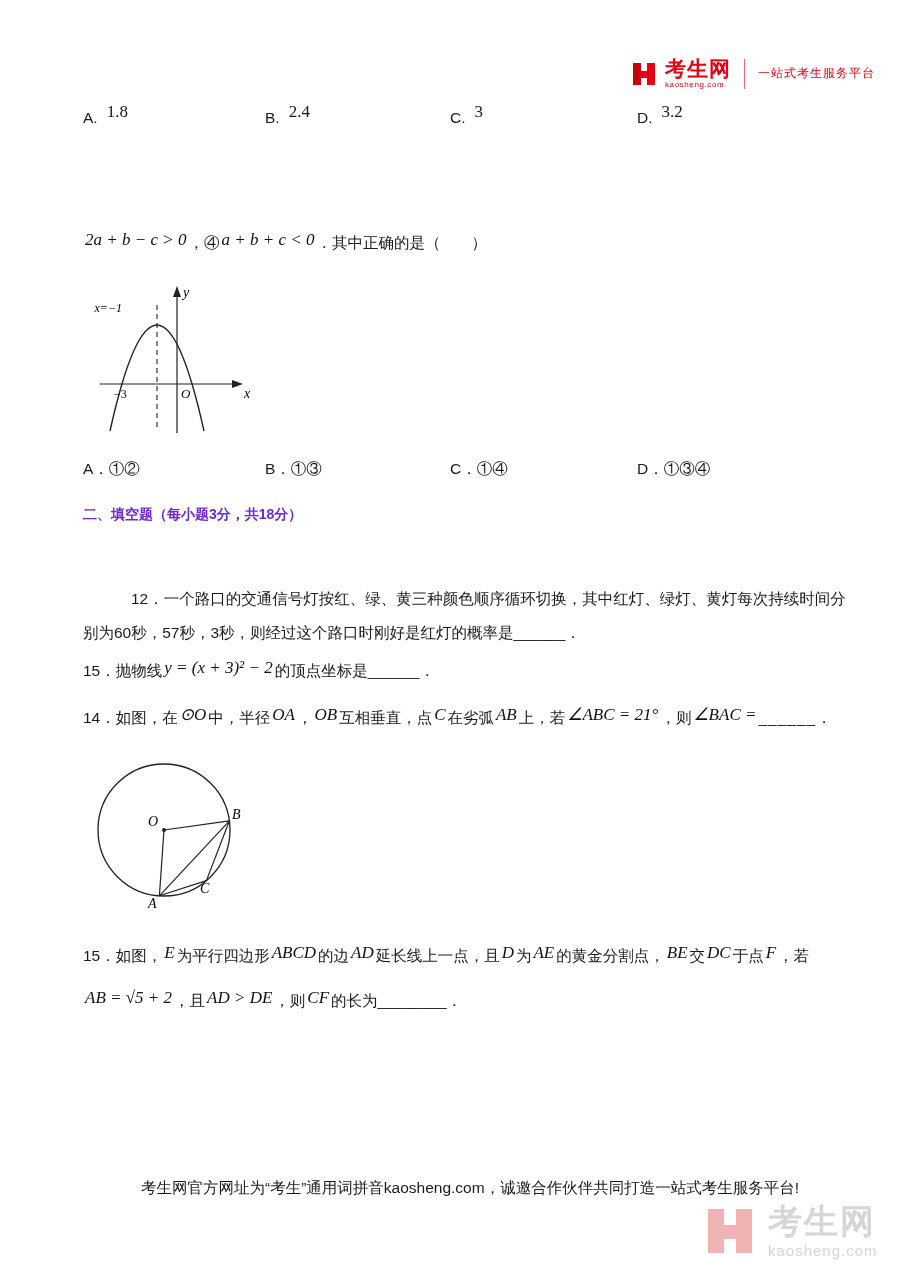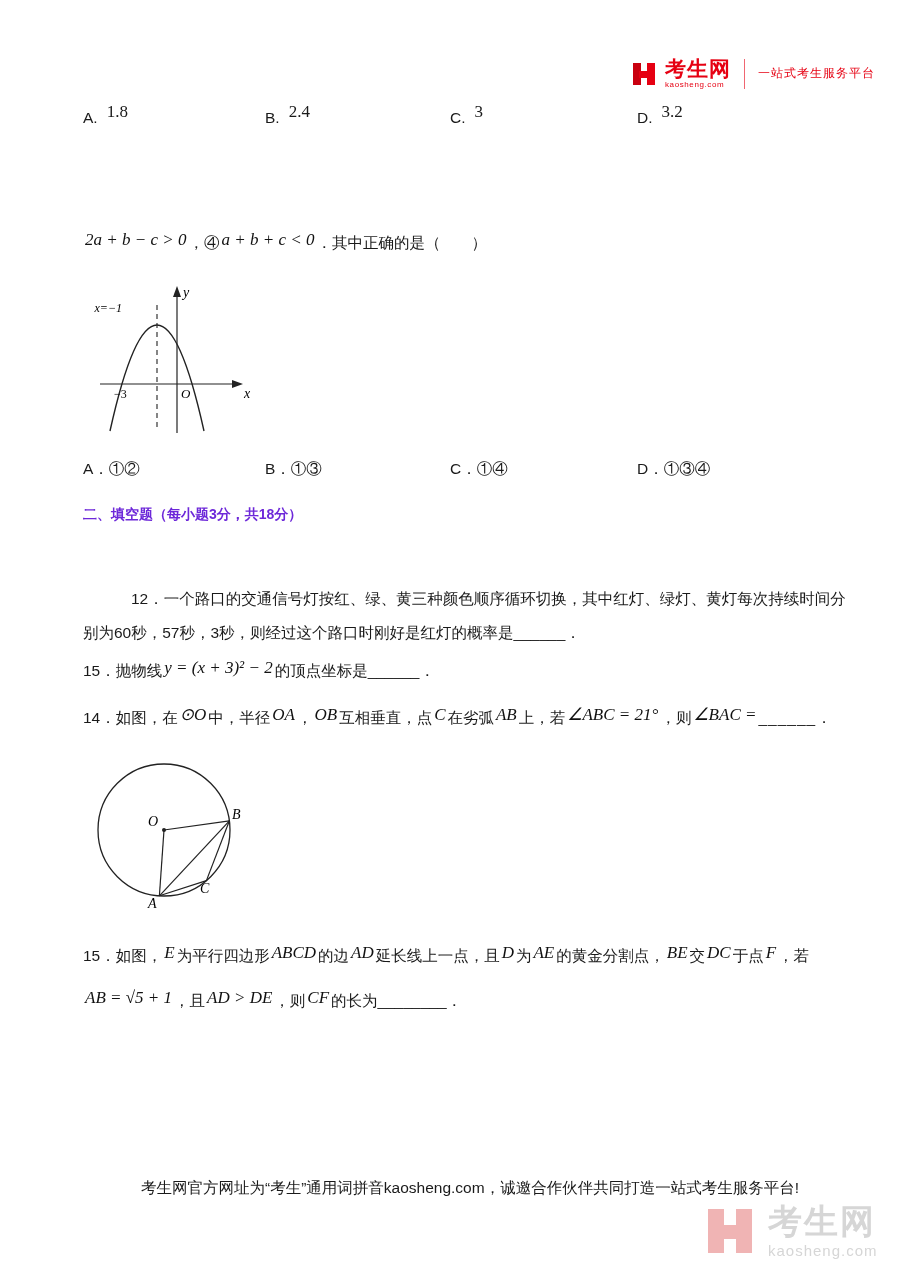--- a/index.html
+++ b/index.html
@@ -145,21 +145,21 @@
     <text x="70" y="70" font-size="14" font-style="italic" text-anchor="end">O</text>
     <text x="144" y="63" font-size="14" font-style="italic">B</text>
     <text x="60" y="152" font-size="14" font-style="italic">A</text>
     <text x="112" y="137" font-size="14" font-style="italic">C</text>
   </svg>
 
   <div class="abs" style="left:83px; top:946px;">
     <span class="cn">15．如图，</span><span class="math">E</span><span class="cn">为平行四边形</span><span class="math">ABCD</span><span class="cn">的边</span><span class="math">AD</span><span class="cn">延长线上一点，且</span><span class="math">D</span><span class="cn">为</span><span class="math">AE</span><span class="cn">的黄金分割点，</span><span class="math">BE</span><span class="cn">交</span><span class="math">DC</span><span class="cn">于点</span><span class="math">F</span><span class="cn">，若</span>
   </div>
   <div class="abs" style="left:83px; top:991px;">
-    <span class="math">AB = √5 + 1</span><span class="cn">，且</span><span class="math">AD &gt; DE</span><span class="cn">，则</span><span class="math">CF</span><span class="cn">的长为________．</span>
+    <span class="math">AB = √5 + 2</span><span class="cn">，且</span><span class="math">AD &gt; DE</span><span class="cn">，则</span><span class="math">CF</span><span class="cn">的长为________．</span>
   </div>
 
   <div class="abs footer-line" style="left:8px; right:0; top:1178px;margin-left:32px;">考生网官方网址为“考生”通用词拼音kaosheng.com，诚邀合作伙伴共同打造一站式考生服务平台!</div>
 
   <div class="abs wm-wrap" style="left:702px; top:1203px;">
     <svg width="56" height="56" viewBox="0 0 28 28">
       <rect x="3" y="3" width="8" height="22" fill="#f0b4b4"></rect>
       <rect x="17" y="3" width="8" height="22" fill="#f0b4b4"></rect>
       <rect x="9" y="11" width="10" height="7" fill="#f0b4b4"></rect>
     </svg>

